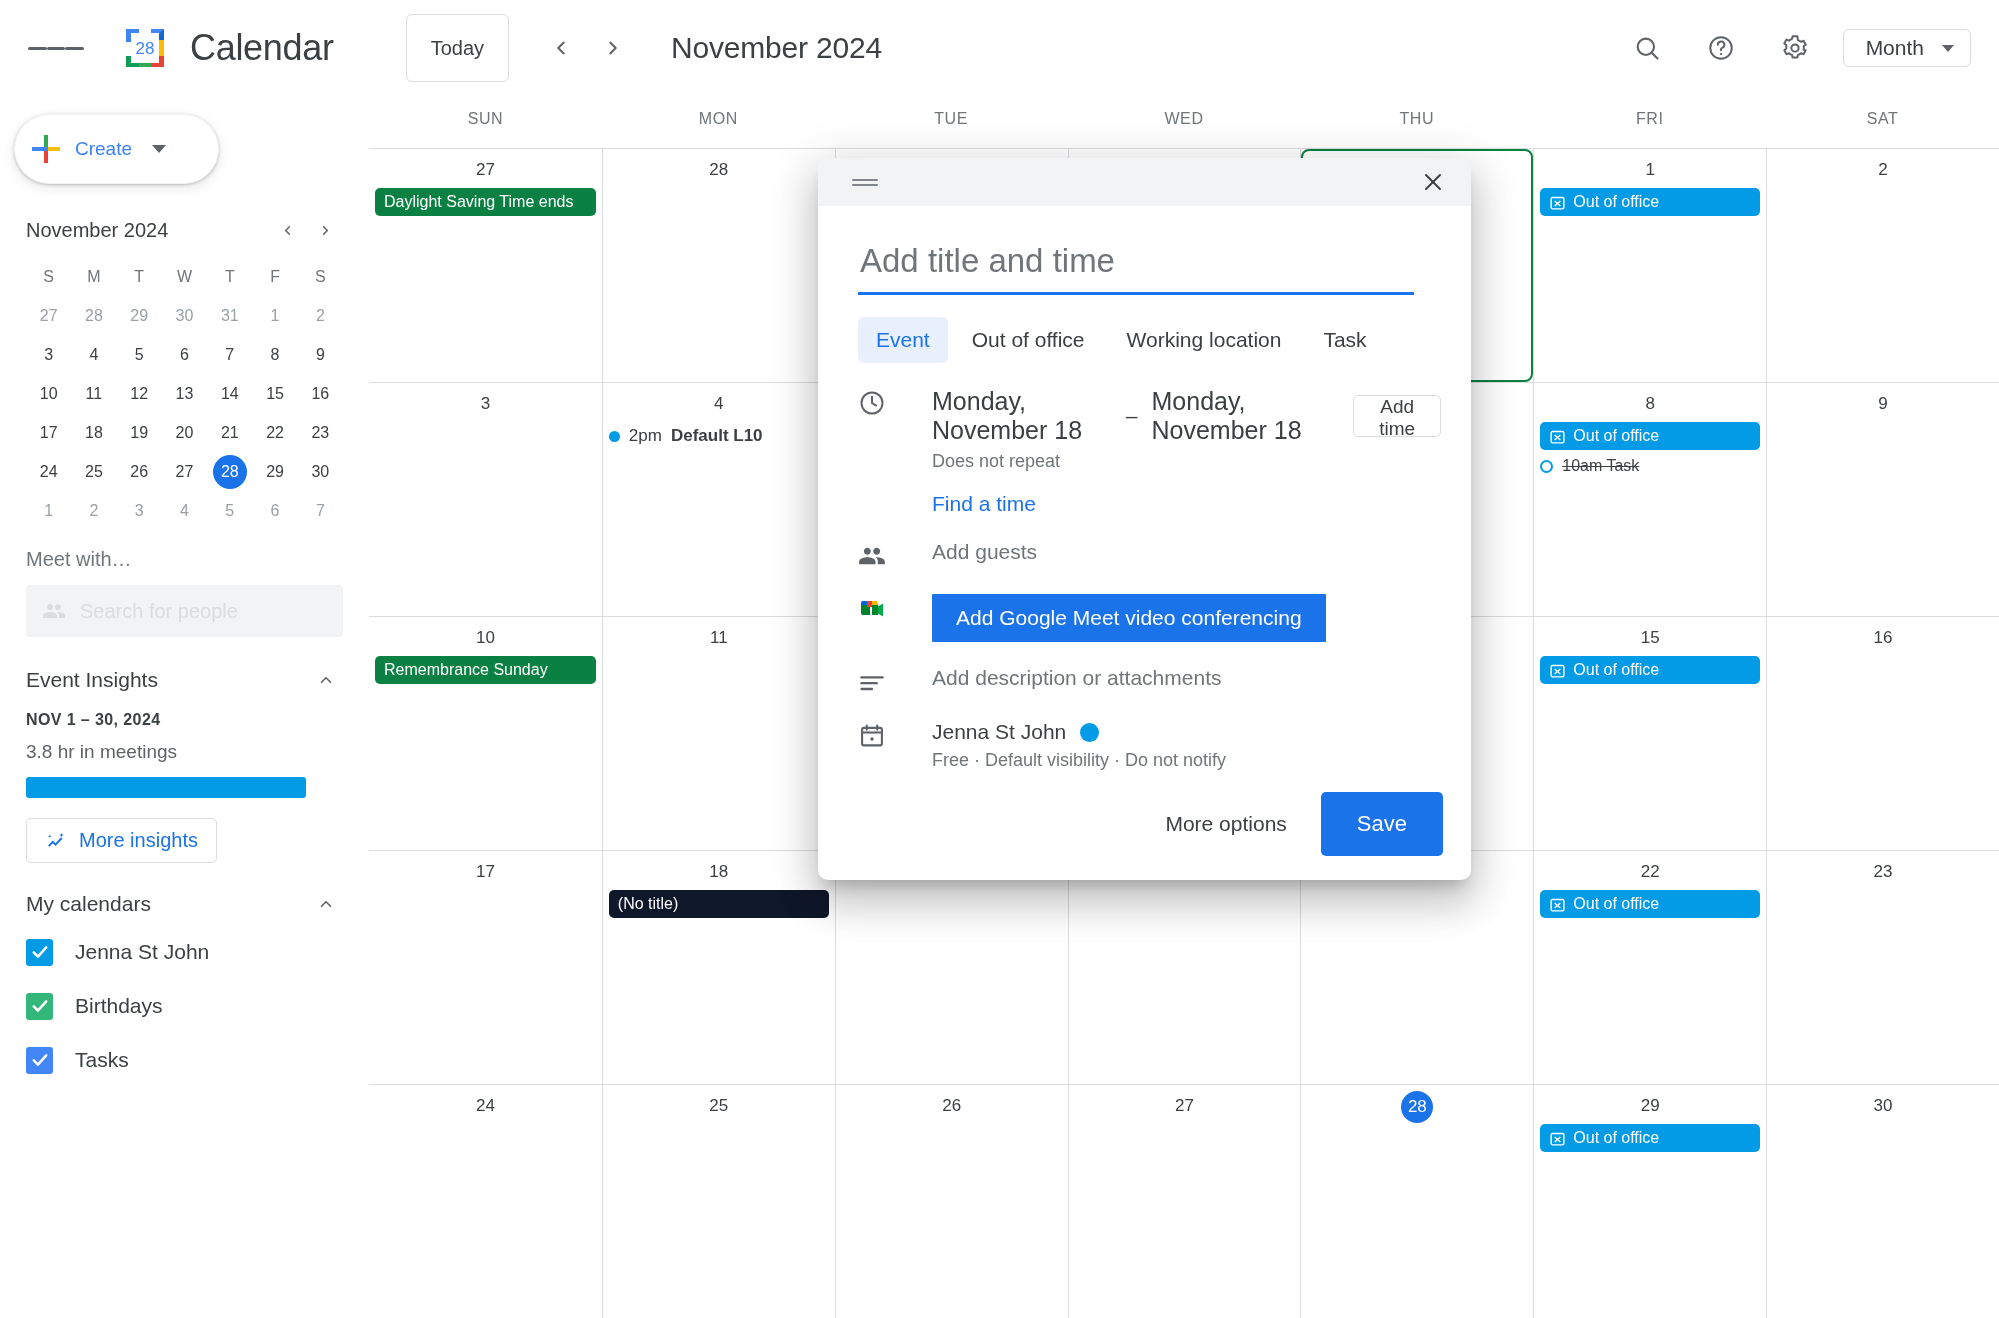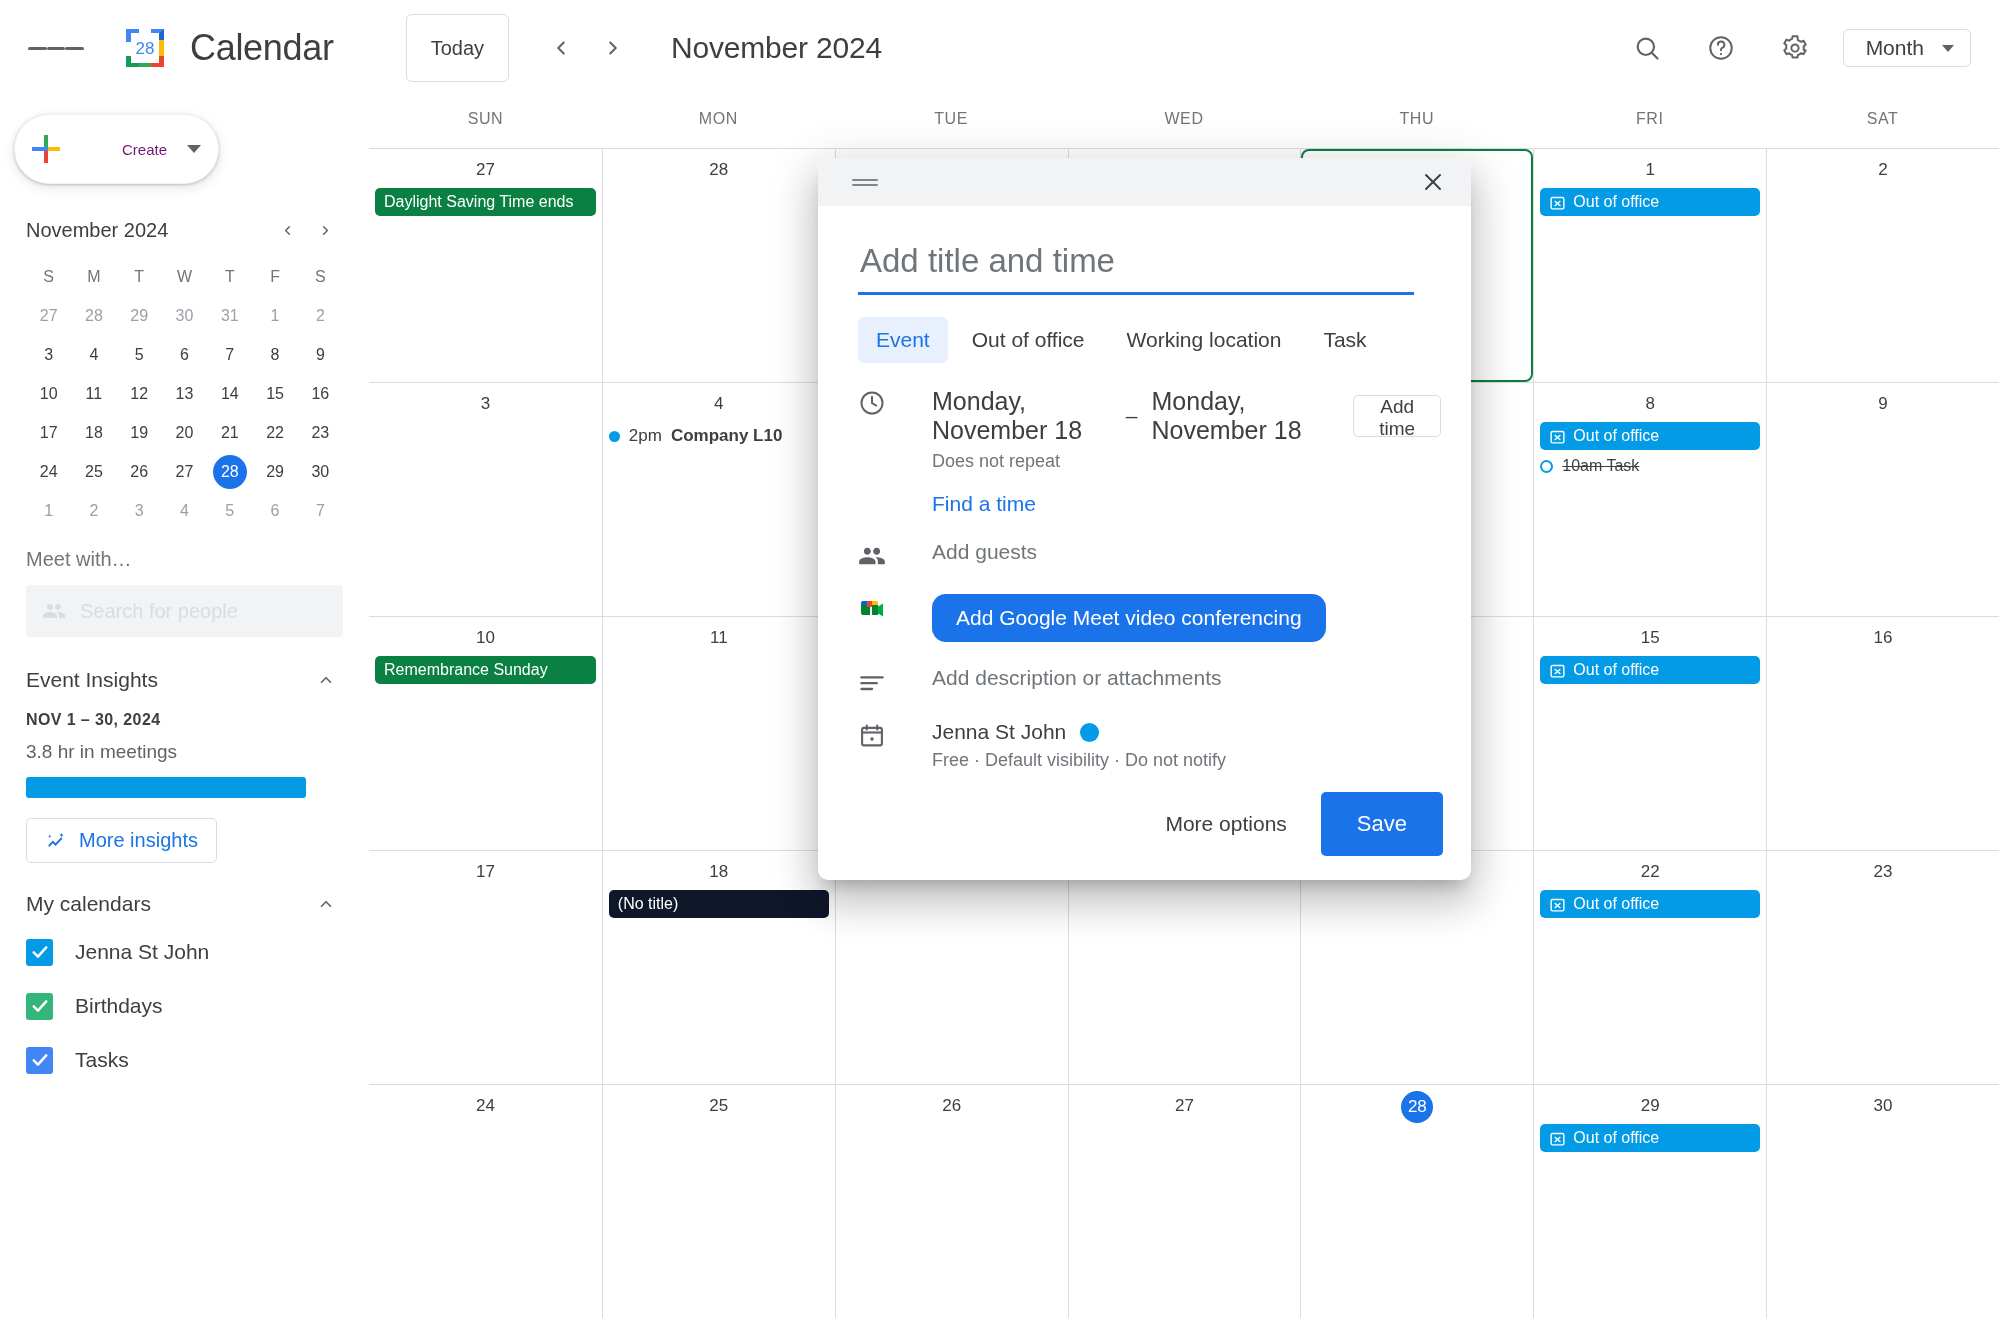--- a/index.html
+++ b/index.html
@@ -55,21 +55,21 @@
     position:absolute; top: 96px; left:0; width: 369px; bottom:0;
     background:#fff; padding: 0 0 0 0; overflow:hidden;
   }
   .create-btn {
     margin: 18px 0 0 14px; height: 70px; width: 205px;
     border:1px solid #f1f3f4; border-radius: 36px; background:#fff;
     box-shadow: 0 1px 3px rgba(60,64,67,.3), 0 4px 8px 3px rgba(60,64,67,.08);
     display:flex; align-items:center; padding: 0 18px 0 16px; cursor:pointer; gap: 14px;
   }
   .plus-icon { position:relative; width:30px; height:30px; flex:0 0 auto; }
-  .create-label { font-size: 15px; color:#701a75;margin-left:47px; }
+  .create-label { font-size: 19px; color:#3b82f6; }
   .create-caret { width:0;height:0;border-left:7px solid transparent;border-right:7px solid transparent;border-top:8px solid #5f6368; margin-left: 6px; }
 
   .mini-cal { padding: 28px 26px 0 26px; }
   .mini-head { display:flex; align-items:center; margin-bottom: 12px; }
   .mini-title { font-size: 20px; color:#3c4043; font-weight:500; }
   .mini-nav { margin-left:auto; display:flex; gap:2px; }
   .mini-navbtn { width:36px;height:36px;border:none;background:transparent;border-radius:50%;cursor:pointer;display:flex;align-items:center;justify-content:center;color:#5f6368;}
   .mini-navbtn svg{width:15px;height:15px;}
   .mini-grid { display:grid; grid-template-columns: repeat(7, 1fr); row-gap: 5px; }
   .mini-dow { text-align:center; font-size:16px; color:#70757a; height:34px; line-height:34px; }
@@ -172,21 +172,21 @@
   .date-txt { font-size:25px; color:#3c4043; }
   .dash { margin: 0 14px; color:#3c4043; font-size:21px; }
   .add-time-btn {
     margin-left: 22px; height: 42px; padding: 0 16px; border:1px solid #dadce0; border-radius:5px;
     background:#fff; font-size:19px; color:#3c4043; cursor:pointer; font-family:"Liberation Sans", sans-serif;
   }
   .repeat { font-size:18px; color:#70757a; margin-top: 6px; }
   .find-time { margin-top: 20px; font-size:21px; color:#1a73e8; cursor:pointer; display:inline-block; }
   .placeholder-txt { font-size:21px; color:#70757a; cursor:text; }
   .meet-btn {
-    height: 48px; padding: 0 24px; background:#1a73e8; color:#fff; border:none; border-radius:14px;
+    height: 48px; padding: 0 24px; background:#1a73e8; color:#fff; border:none; border-radius:1px;
     font-size:21px; cursor:pointer; font-family:"Liberation Sans", sans-serif; font-weight:500;
   }
   .owner-name { font-size:21px; color:#3c4043; display:flex; align-items:center; gap:14px; }
   .owner-dot { width:19px;height:19px;border-radius:50%;background:#039be5; }
   .owner-sub { font-size:18px; color:#70757a; margin-top: 6px; }
   .dlg-foot { position:absolute; right: 28px; bottom: 24px; display:flex; align-items:center; gap: 26px; }
   .more-options { background:transparent;border:none;font-size:21px;color:#3c4043;cursor:pointer;font-family:"Liberation Sans", sans-serif; padding: 10px 8px;}
   .save-btn { height:64px; padding: 0 36px; background:#1a73e8; color:#fff; border:none; border-radius:5px; font-size:22px; cursor:pointer; font-family:"Liberation Sans", sans-serif; font-weight:500; }
 </style>
 </head>
@@ -466,21 +466,21 @@
         </div>
         <div class="week">
           <div class="daycell">
             <div class="daynum">3</div>
           </div>
           <div class="daycell">
             <div class="daynum">4</div>
             <div class="dotchip">
               <span class="bdot"></span>
               <span>2pm</span>
-              <b>Company L10</b>
+              <b>Default L10</b>
             </div>
           </div>
           <div class="daycell">
             <div class="daynum">5</div>
           </div>
           <div class="daycell">
             <div class="daynum">6</div>
           </div>
           <div class="daycell">
             <div class="daynum">7</div>

